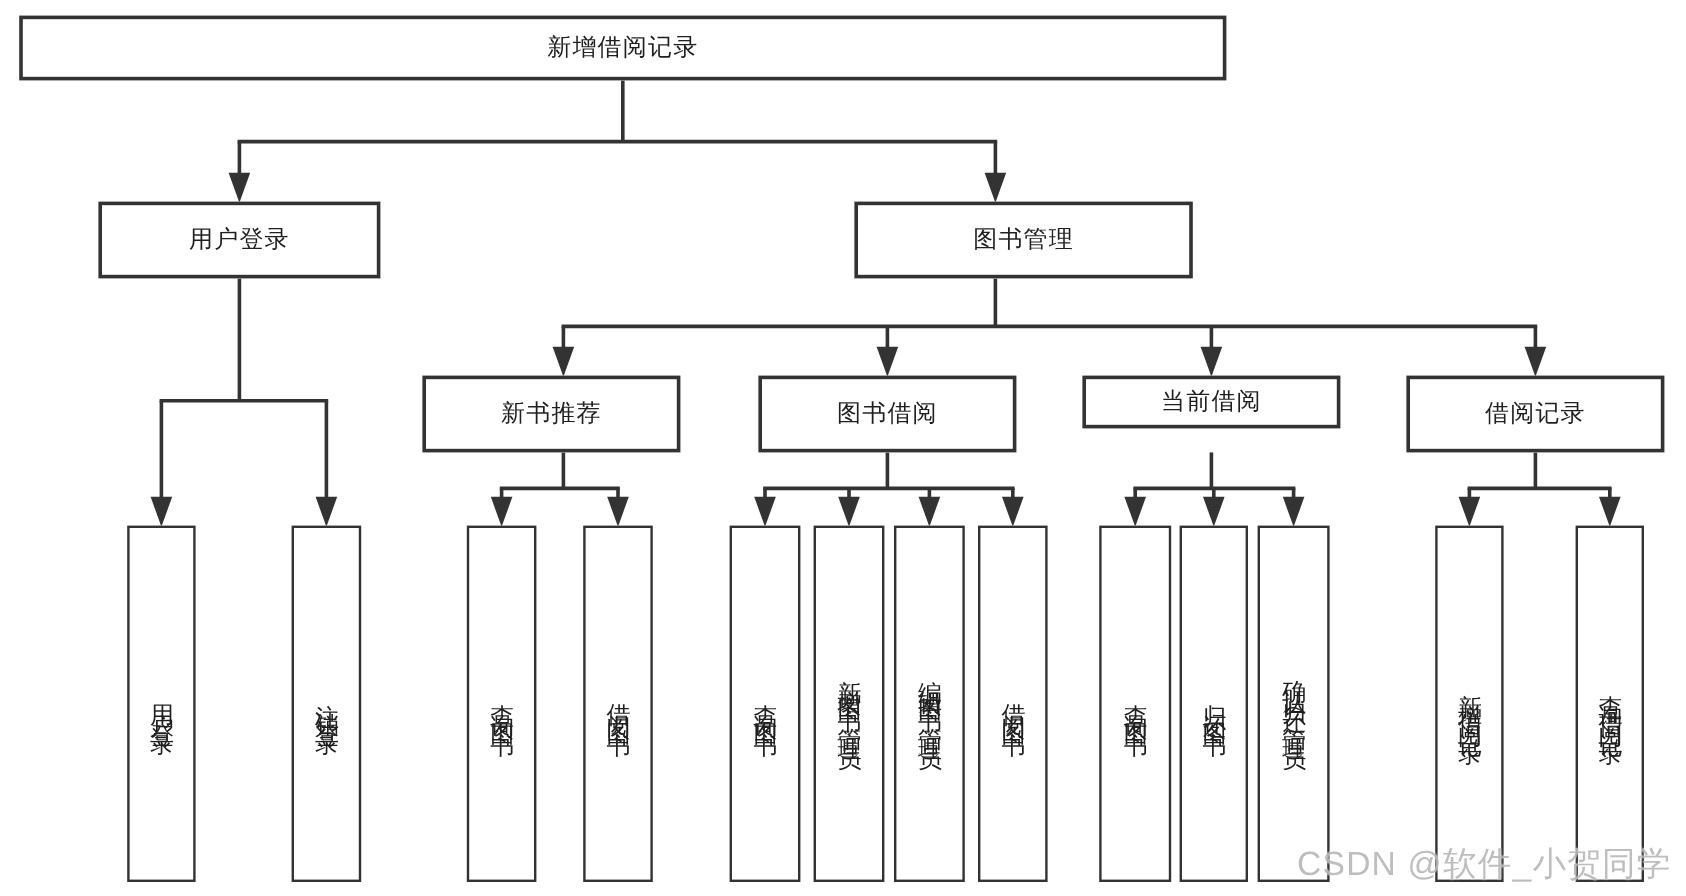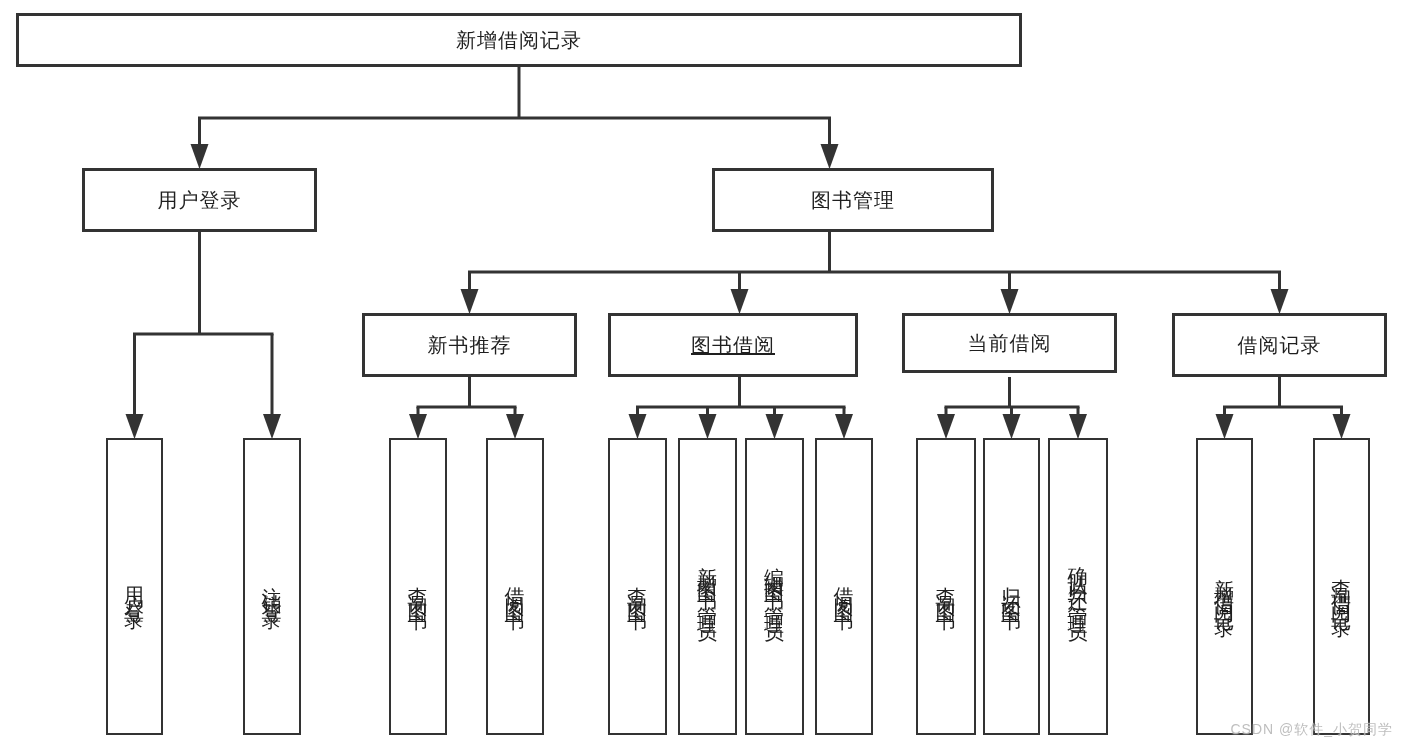--- a/index.html
+++ b/index.html
@@ -45,21 +45,21 @@
     font-size: 20px;
     line-height: 1;
     writing-mode: vertical-rl;
     text-orientation: mixed;
     letter-spacing: 8px;
   }
   #watermark {
     position: absolute;
     right: 12px;
     bottom: 8px;
-    font-size: 14px;
+    font-size: 28px;
     color: #b9b9b9;
     opacity: 0.92;
     letter-spacing: 1px;
     z-index: 5;
     white-space: nowrap;
     text-shadow: 0 0 2px #ffffff;
   }
 </style>
 </head>
 <body>
@@ -116,23 +116,23 @@
       <line x1="1223" y1="407" x2="1343" y2="407" stroke="#333333" stroke-width="3"></line>
       <line x1="1224.5" y1="407" x2="1224.5" y2="417" stroke="#333333" stroke-width="3"></line>
       <polygon points="1215.5,414 1233.5,414 1224.5,439" fill="#333333"></polygon>
       <line x1="1341.5" y1="407" x2="1341.5" y2="417" stroke="#333333" stroke-width="3"></line>
       <polygon points="1332.5,414 1350.5,414 1341.5,439" fill="#333333"></polygon>
     </svg>
   <div id="nodes">
       <div class="node h" style="left: 16px; top: 13px; width: 1006px; height: 54px;">新增借阅记录</div>
       <div class="node h" style="left: 82px; top: 168px; width: 235px; height: 64px;">用户登录</div>
       <div class="node h" style="left: 712px; top: 168px; width: 282px; height: 64px;">图书管理</div>
-      <div class="node h" style="left: 362px; top: 313px; width: 215px; height: 64px;">新书推荐</div>
-      <div class="node h" style="left: 608px; top: 313px; width: 250px; height: 64px; text-decoration: underline;">图书借阅</div>
-      <div class="node h" style="left: 902px; top: 313px; width: 215px; height: 60px;">当前借阅</div>
+      <div class="node h" style="left: 352px; top: 313px; width: 215px; height: 64px;">新书推荐</div>
+      <div class="node h" style="left: 632px; top: 313px; width: 215px; height: 64px;">图书借阅</div>
+      <div class="node h" style="left: 902px; top: 313px; width: 215px; height: 44px;">当前借阅</div>
       <div class="node h" style="left: 1172px; top: 313px; width: 215px; height: 64px;">借阅记录</div>
       <div class="node v" style="left: 106px; top: 438px; width: 57px; height: 297px;">用户登录</div>
       <div class="node v" style="left: 243px; top: 438px; width: 58px; height: 297px;">注销登录</div>
       <div class="node v" style="left: 389px; top: 438px; width: 58px; height: 297px;">查询图书</div>
       <div class="node v" style="left: 486px; top: 438px; width: 58px; height: 297px;">借阅图书</div>
       <div class="node v" style="left: 608px; top: 438px; width: 59px; height: 297px;">查询图书</div>
       <div class="node v" style="left: 678px; top: 438px; width: 59px; height: 297px;">新增图书（管理员）</div>
       <div class="node v" style="left: 745px; top: 438px; width: 59px; height: 297px;">编辑图书（管理员）</div>
       <div class="node v" style="left: 815px; top: 438px; width: 58px; height: 297px;">借阅图书</div>
       <div class="node v" style="left: 916px; top: 438px; width: 60px; height: 297px;">查询图书</div>

